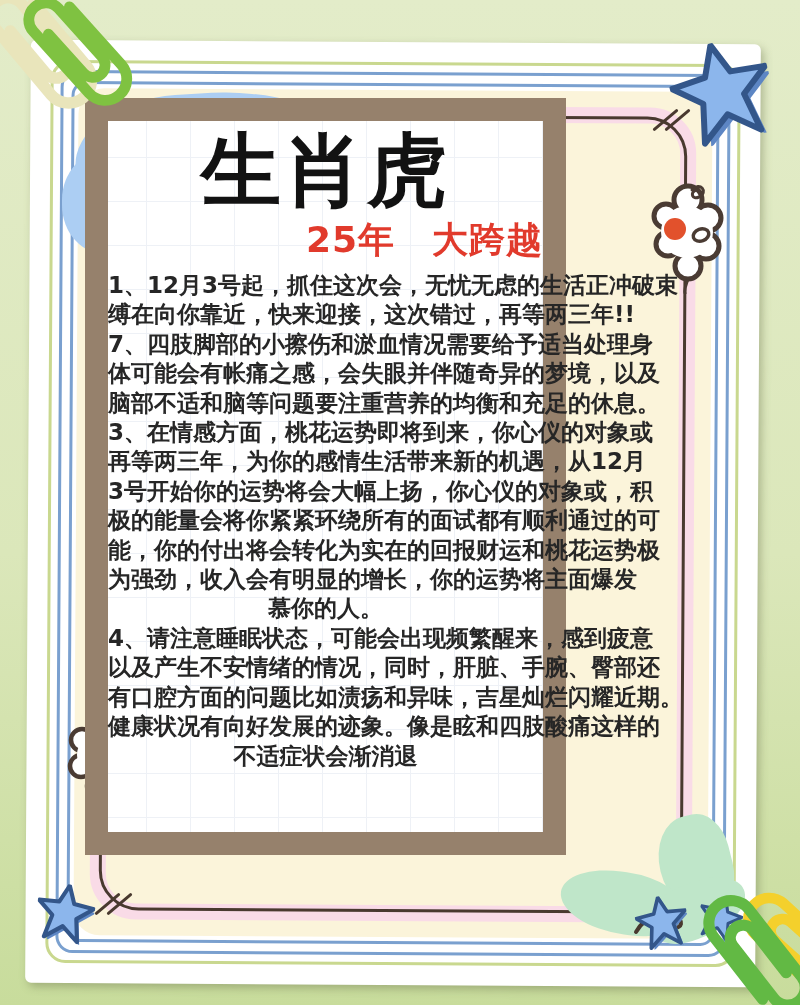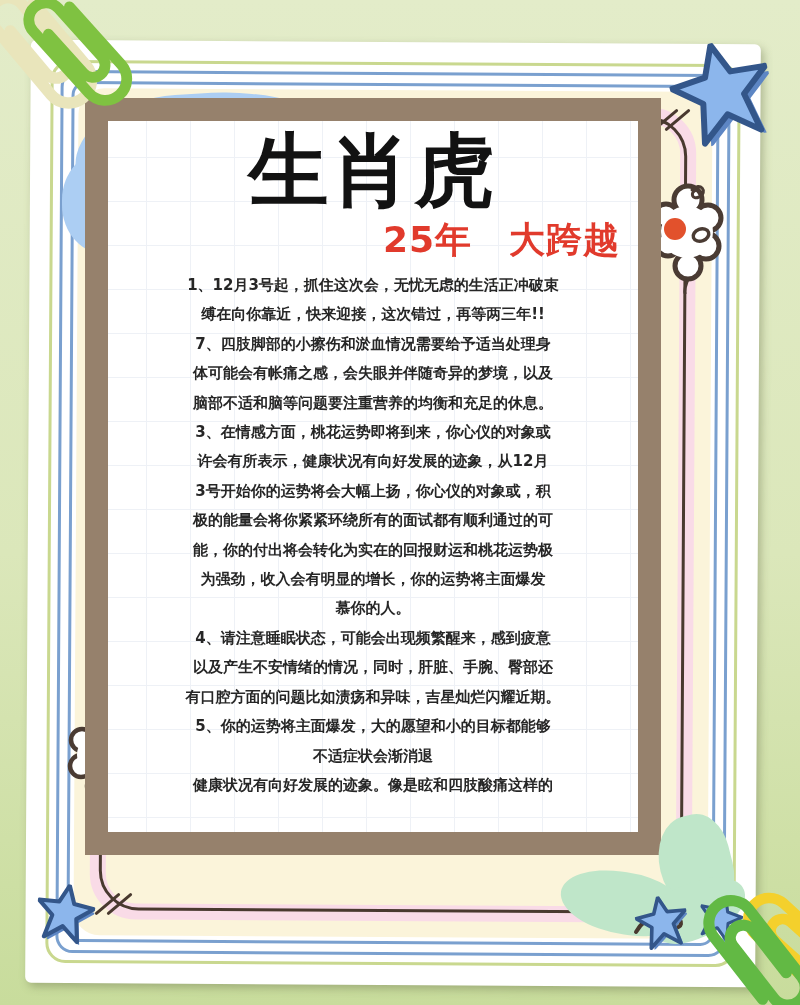--- a/index.html
+++ b/index.html
@@ -17,38 +17,38 @@
   
   .line-green{position:absolute;inset:20px;border:3px solid #c9d88f;border-radius:20px;}
   .line-blue-outer{position:absolute;inset:30px;border:3px solid #7aa0cf;border-radius:17px;}
   .line-blue-inner{position:absolute;inset:41px;border:3px solid #7aa0cf;border-radius:14px;}
   .band-cream{position:absolute;inset:48px;background:#fbf4da;border-radius:26px;}
   .ribbon-pink{position:absolute;inset:64px;border:16px solid #f9dbe7;border-radius:46px;}
   .hand-line{position:absolute;inset:73px;border:3px solid #49392f;border-radius:40px;}
 
   
   .card{
-    position:absolute;left:85px;top:98px;width:576px;height:757px;
+    position:absolute;left:85px;top:98px;width:481px;height:757px;
     background:#ffffff;border:23px solid #96816c;box-sizing:border-box;
     background-image:
       linear-gradient(#eef1f6 1.5px,transparent 1.5px),
       linear-gradient(90deg,#eef1f6 1.5px,transparent 1.5px);
     background-size:44px 44px;background-position:-6px -8px;
   }
   .title{
     margin-top:2px;font-size:80px;line-height:96px;font-weight:900;
     color:#121212;text-align:center;letter-spacing:3px;
   }
   .subtitle{
     font-size:36px;line-height:42px;font-weight:700;color:#e13a2c;
-    text-align:right;padding-right:18px;letter-spacing:1px;
+    text-align:right;letter-spacing:1px;
   }
   .body-text{margin-top:10px;}
   .bline{
-    font-size:15px;line-height:29.4px;font-weight:600;color:#262626;
+    font-size:23px;line-height:29.4px;font-weight:600;color:#262626;
     text-align:center;white-space:nowrap;letter-spacing:0;
   }
 
   
   .abs{position:absolute;}
   .blob{
     position:absolute;background:#accef3;
   }
   .blob.b1{left:75px;top:93px;width:265px;height:122px;
     border-radius:46% 60% 52% 40% / 62% 52% 44% 55%;transform:rotate(-4deg);}
@@ -127,32 +127,31 @@
 <div class="card">
   <div class="title">生肖虎</div>
   <div class="subtitle">25年　大跨越</div>
   <div class="body-text">
       <div class="bline">1、12月3号起，抓住这次会，无忧无虑的生活正冲破束</div>
       <div class="bline">缚在向你靠近，快来迎接，这次错过，再等两三年!!</div>
       <div class="bline">7、四肢脚部的小擦伤和淤血情况需要给予适当处理身</div>
       <div class="bline">体可能会有帐痛之感，会失眼并伴随奇异的梦境，以及</div>
       <div class="bline">脑部不适和脑等问题要注重营养的均衡和充足的休息。</div>
       <div class="bline">3、在情感方面，桃花运势即将到来，你心仪的对象或</div>
-      <div class="bline">许会有所表示，健康状况有向好发展的迹象，从12月</div>
+      <div class="bline">再等两三年，为你的感情生活带来新的机遇，从12月</div>
       <div class="bline">3号开始你的运势将会大幅上扬，你心仪的对象或，积</div>
       <div class="bline">极的能量会将你紧紧环绕所有的面试都有顺利通过的可</div>
       <div class="bline">能，你的付出将会转化为实在的回报财运和桃花运势极</div>
       <div class="bline">为强劲，收入会有明显的增长，你的运势将主面爆发</div>
       <div class="bline">慕你的人。</div>
       <div class="bline">4、请注意睡眠状态，可能会出现频繁醒来，感到疲意</div>
       <div class="bline">以及产生不安情绪的情况，同时，肝脏、手腕、臀部还</div>
       <div class="bline">有口腔方面的问题比如渍疡和异味，吉星灿烂闪耀近期。</div>
-      <div class="bline">5、你的运势将主面爆发，大的愿望和小的目标都能够</div>
+      <div class="bline">健康状况有向好发展的迹象。像是眩和四肢酸痛这样的</div>
       <div class="bline">不适症状会渐消退</div>
-      <div class="bline">健康状况有向好发展的迹象。像是眩和四肢酸痛这样的</div>
     </div>
 </div>
 
 <div class="leaf l1"></div>
 <div class="leaf l2"></div>
 <div class="leaf l3"></div>
 <svg class="abs" style="left:632px;top:908px;" width="56" height="34" viewBox="0 0 56 34">
   <path d="M4 24 C 14 6, 36 2, 48 12 C 52 17, 44 23, 40 17" fill="none" stroke="#49392f" stroke-width="4" stroke-linecap="round"></path>
 </svg>
 

